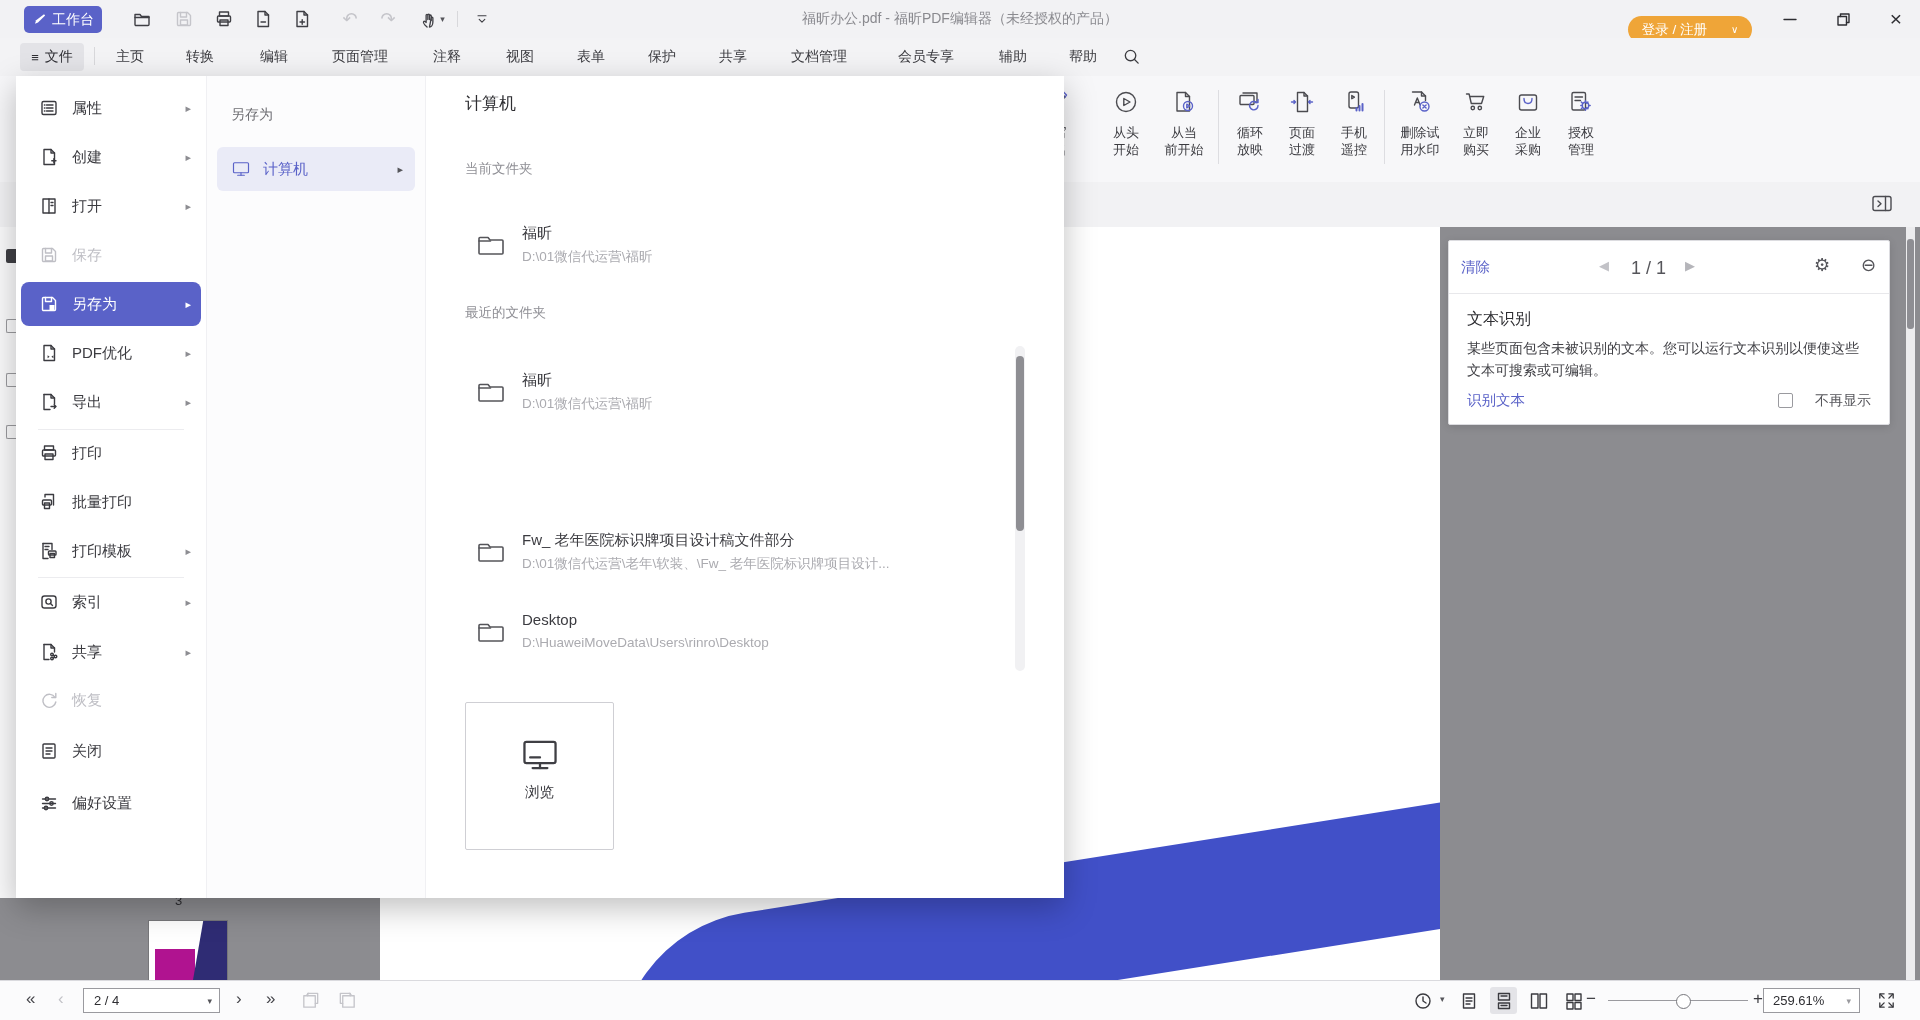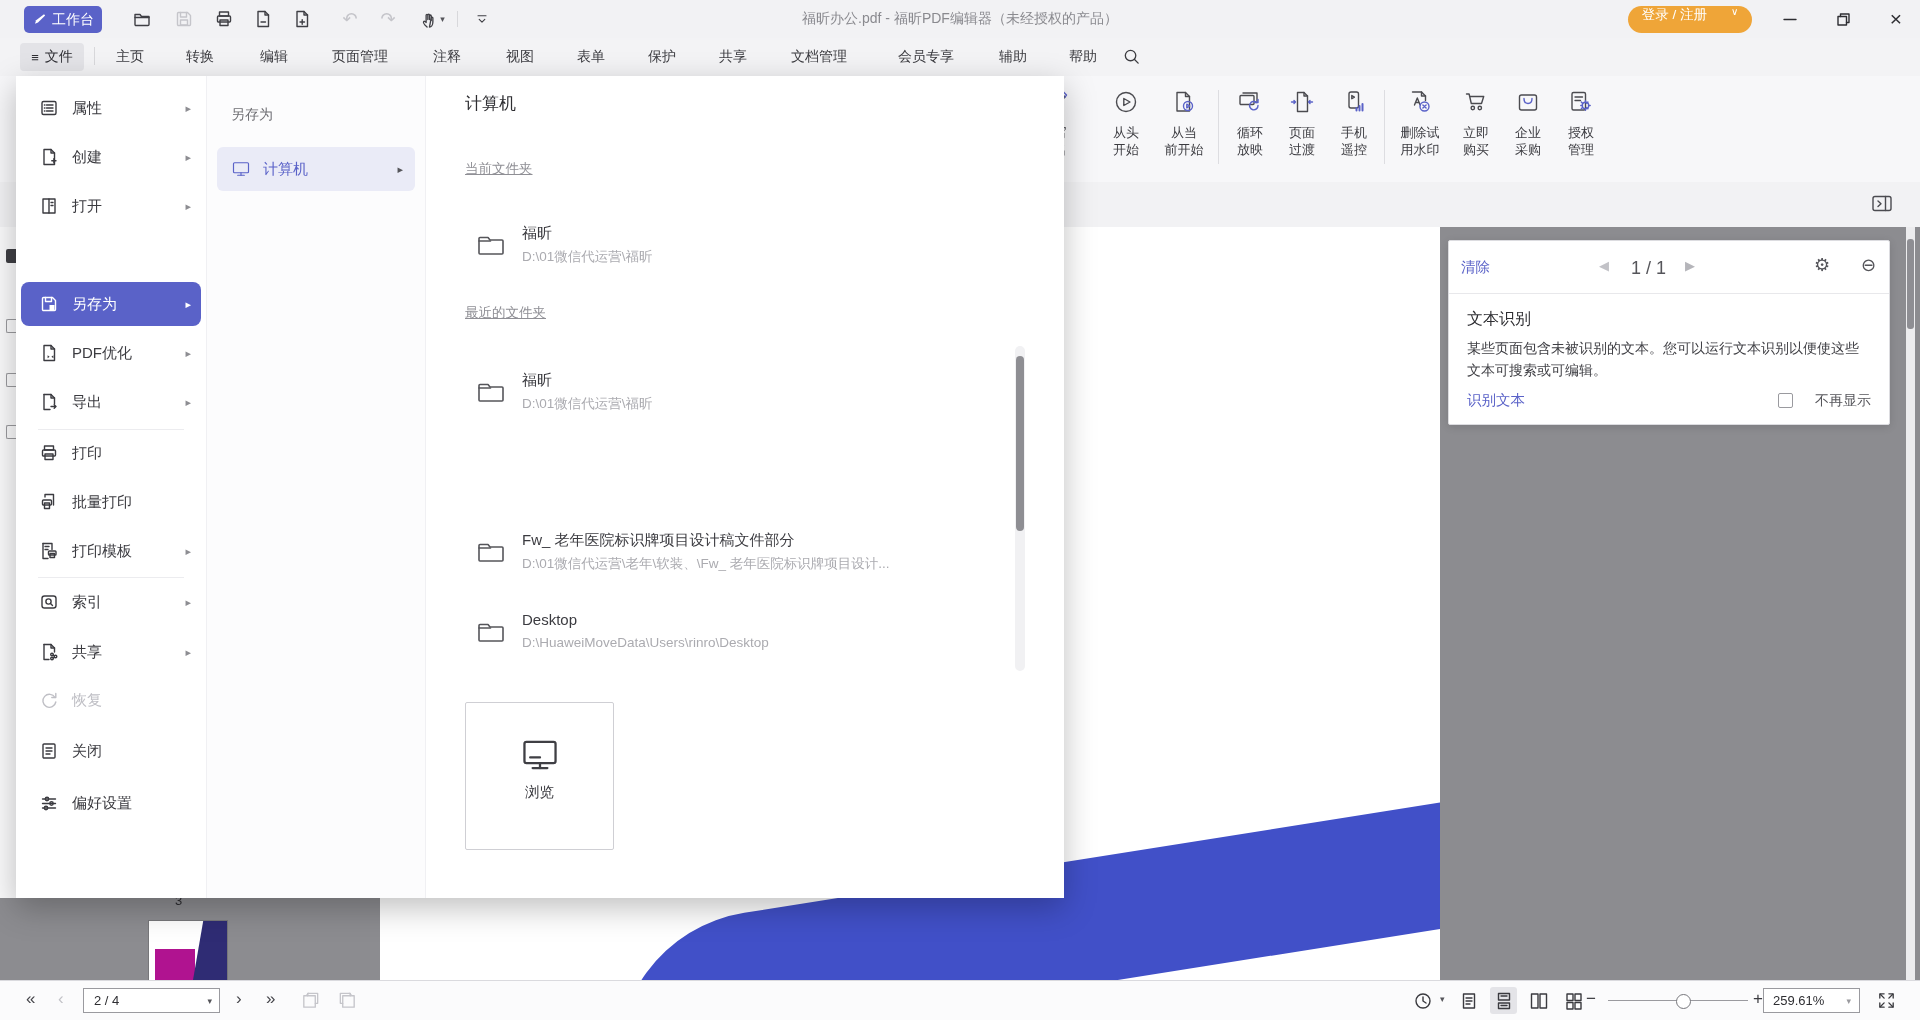--- a/index.html
+++ b/index.html
@@ -6,22 +6,22 @@
     font-family:"Liberation Sans","DejaVu Sans",sans-serif;background:#F2F2F4;position:relative;}
   .abs{position:absolute;}
   .s svg{fill:none;stroke:currentColor;stroke-width:1.4;stroke-linecap:round;stroke-linejoin:round;display:block;}
   
   #titlebar{left:0;top:0;width:1920px;height:38px;background:#F2F2F4;}
   .ws-btn{left:24px;top:6px;width:78px;height:27px;background:#5A62C8;border-radius:5px;color:#fff;
     display:flex;align-items:center;justify-content:center;gap:5px;font-size:14px;}
   .qat{top:7px;width:28px;height:24px;display:flex;align-items:center;justify-content:center;color:#3F3F44;}
   .dis{color:#C5C5CA !important;}
   .win-title{top:10px;left:50%;transform:translateX(-50%);font-size:14px;color:#8A8A8F;white-space:nowrap;}
-  .login-btn{left:1628px;top:6px;width:124px;height:27px;background:#EFA538;border-radius:14px;color:#fff;
-    display:flex;justify-content:center;gap:24px;font-size:13.5px;}
+  .login-btn{left:1628px;top:16px;width:124px;height:27px;background:#EFA538;border-radius:14px;color:#fff;
+    display:flex;align-items:center;justify-content:center;gap:24px;font-size:13.5px;}
   .winctl{top:6px;width:30px;height:26px;display:flex;align-items:center;justify-content:center;color:#2E2E32;}
   
   #menubar{left:0;top:38px;width:1920px;height:38px;background:#F3F3F5;border-bottom:1px solid #E2E2E5;}
   .file-btn{left:20px;top:5px;width:64px;height:28px;background:#E3E3E7;border-radius:4px;color:#2F2F34;
     display:flex;align-items:center;justify-content:center;gap:6px;font-size:14px;}
   .mi{top:10px;font-size:14px;color:#3C3C41;white-space:nowrap;}
   
   #ribbon{left:0;top:76px;width:1920px;height:106px;background:#F7F7F9;border-bottom:1px solid #E3E3E6;}
   .rb-item{position:absolute;top:10px;width:56px;text-align:center;color:#3B3B40;}
   .rb-ic{height:32px;display:flex;justify-content:center;align-items:center;margin-bottom:6px;color:#4B4B50;}
@@ -42,21 +42,21 @@
   #col2{width:218px;position:relative;background:#FCFCFD;border-right:1px solid #F0F0F3;}
   #col3{flex:1;position:relative;}
   .fm-item{position:absolute;left:5px;width:180px;height:44px;display:flex;align-items:center;border-radius:8px;
     color:#3B3B40;font-size:15px;}
   .fm-item .ic{margin:0 12px 0 17px;width:22px;height:22px;display:flex;align-items:center;justify-content:center;}
   .fm-arrow{position:absolute;right:10px;font-size:11px;color:#8D8D92;}
   .fm-item.sel{background:#5A62C8;color:#fff;}
   .fm-item.sel .fm-arrow{color:#fff;}
   .fm-item.dim{color:#BFBFC5;}
   .fm-div{position:absolute;left:22px;width:146px;height:1px;background:#ECECEF;}
-  .sec-lab{position:absolute;left:39px;font-size:13.5px;color:#8F8F95;text-decoration:underline;}
+  .sec-lab{position:absolute;left:39px;font-size:13.5px;color:#8F8F95;}
   .fo-row{position:absolute;left:40px;width:560px;height:56px;}
   .fo-ic{position:absolute;left:10px;top:10px;color:#55555A;}
   .fo-name{position:absolute;left:56px;top:2px;font-size:15px;color:#3B3B40;white-space:nowrap;}
   .fo-path{position:absolute;left:56px;top:26px;font-size:13.5px;color:#ABABB0;white-space:nowrap;}
   #browse-btn{position:absolute;left:39px;top:626px;width:147px;height:146px;border:1px solid #CFCFD4;background:#fff;
     border-radius:2px;text-align:center;color:#3B3B40;}
   
   #notice{position:absolute;left:1448px;top:13px;width:440px;height:183px;background:#fff;border:1px solid #DCDCE0;
     border-radius:2px;box-shadow:0 2px 8px rgba(0,0,0,.12);}
   .link{color:#5A62C8;}
@@ -382,20 +382,30 @@
           <svg width="20" height="20" viewBox="0 0 20 20">
             <path d="M4 3h6v14H4z"></path>
             <path d="M10 3h6v14h-6"></path>
             <line x1="12" y1="6.5" x2="14" y2="6.5"></line>
             <line x1="12" y1="9.5" x2="14" y2="9.5"></line>
           </svg>
         </span>
       <span>打开</span>
       <span class="fm-arrow">▸</span>
     </div>
+    <div class="fm-item dim" style="top:157px">
+      <span class="ic s">
+          <svg width="20" height="20" viewBox="0 0 20 20">
+            <path d="M3.5 4.5a1 1 0 0 1 1-1h9l3 3v9a1 1 0 0 1-1 1h-11a1 1 0 0 1-1-1z"></path>
+            <path d="M6.5 3.5V8h6V3.5"></path>
+            <rect x="6.5" y="11" width="7" height="5"></rect>
+          </svg>
+        </span>
+      <span>保存</span>
+    </div>
     <div class="fm-item sel" style="top:206px">
       <span class="ic s">
           <svg width="20" height="20" viewBox="0 0 20 20">
             <path d="M3.5 4.5a1 1 0 0 1 1-1h9l3 3v9a1 1 0 0 1-1 1h-11a1 1 0 0 1-1-1z"></path>
             <path d="M6.5 3.5V7.5h6V3.5"></path>
             <rect x="10.5" y="11" width="5" height="5" fill="currentColor" stroke="none"></rect>
           </svg>
         </span>
       <span>另存为</span>
       <span class="fm-arrow">▸</span>

